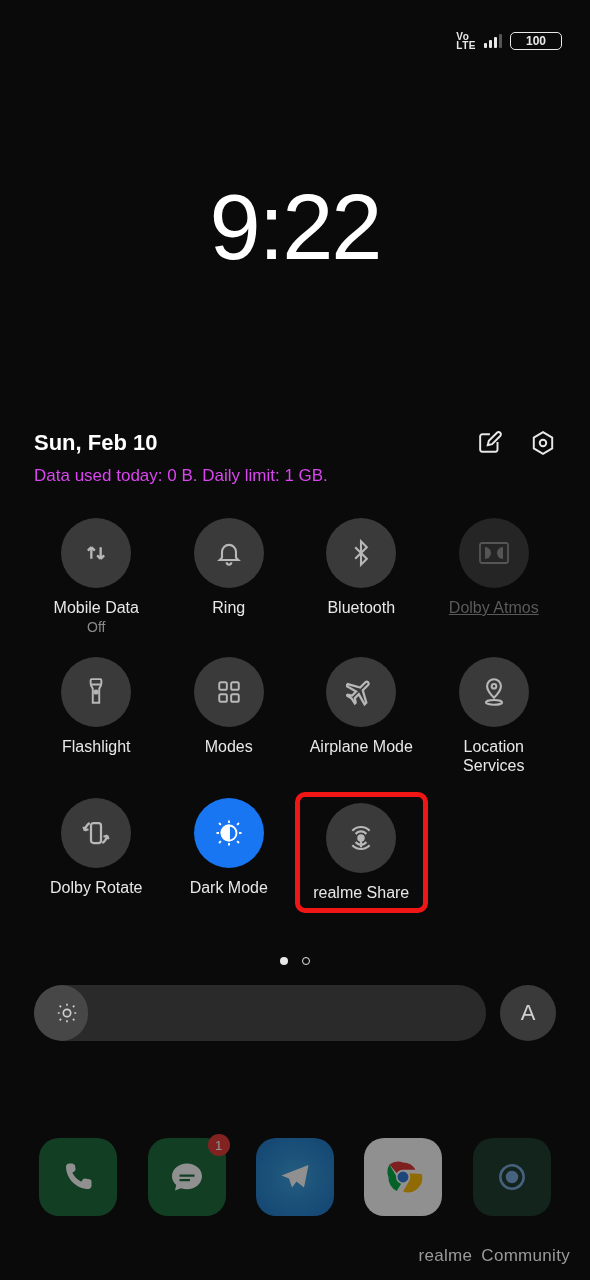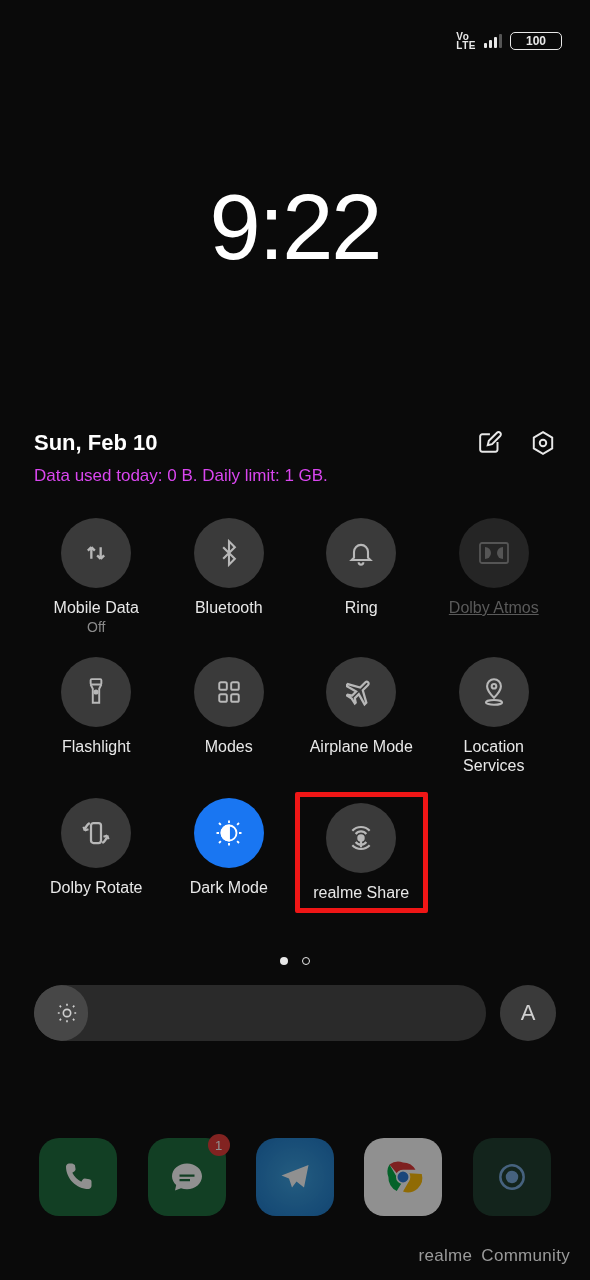--- a/index.html
+++ b/index.html
@@ -117,21 +117,21 @@
       color: #5a5a5a;
       text-decoration: underline;
     }
     .tile-sub {
       font-size: 14px;
       color: #8a8a8a;
       margin-top: 2px;
     }
     .highlight {
       border: 5px solid #f01616;
-      border-radius: 2px;
+      border-radius: 10px;
     }
     .pager {
       position: absolute;
       top: 957px;
       left: 50%;
       transform: translateX(-50%);
       display: flex;
       gap: 14px;
     }
     .dot { width: 8px; height: 8px; border-radius: 50%; }
@@ -277,37 +277,37 @@
         </span>
       </div>
     <div class="tile-label">Mobile Data</div>
     <div class="tile-sub">Off</div>
   </div>
 
   <div class="tile">
     <div class="tile-circle">
         <span>
       <svg width="28" height="28" viewBox="0 0 24 24" fill="none" stroke="#b8b8b8" stroke-width="1.8">
-        <path d="M7 7l10 10-5 5V2l5 5L7 17"></path>
-      </svg>
-        </span>
-      </div>
-    <div class="tile-label">Bluetooth</div>
-  </div>
-
-  <div class="tile">
-    <div class="tile-circle">
-        <span>
-      <svg width="28" height="28" viewBox="0 0 24 24" fill="none" stroke="#b8b8b8" stroke-width="1.8">
         <path d="M18 16v-5a6 6 0 0 0-12 0v5l-2 2h16l-2-2z"></path>
             <path d="M10 20a2 2 0 0 0 4 0"></path>
       </svg>
         </span>
       </div>
     <div class="tile-label">Ring</div>
+  </div>
+
+  <div class="tile">
+    <div class="tile-circle">
+        <span>
+      <svg width="28" height="28" viewBox="0 0 24 24" fill="none" stroke="#b8b8b8" stroke-width="1.8">
+        <path d="M7 7l10 10-5 5V2l5 5L7 17"></path>
+      </svg>
+        </span>
+      </div>
+    <div class="tile-label">Bluetooth</div>
   </div>
 
   <div class="tile disabled">
     <div class="tile-circle">
         <span>
       <svg width="30" height="22" viewBox="0 0 30 22" fill="none" stroke="#555" stroke-width="1.8">
         <rect x="1" y="1" width="28" height="20" rx="2"></rect>
         <path d="M6 5 a6 6 0 0 1 0 12" fill="#555" stroke="none"></path>
         <path d="M24 5 a6 6 0 0 0 0 12" fill="#555" stroke="none"></path>
       </svg>

